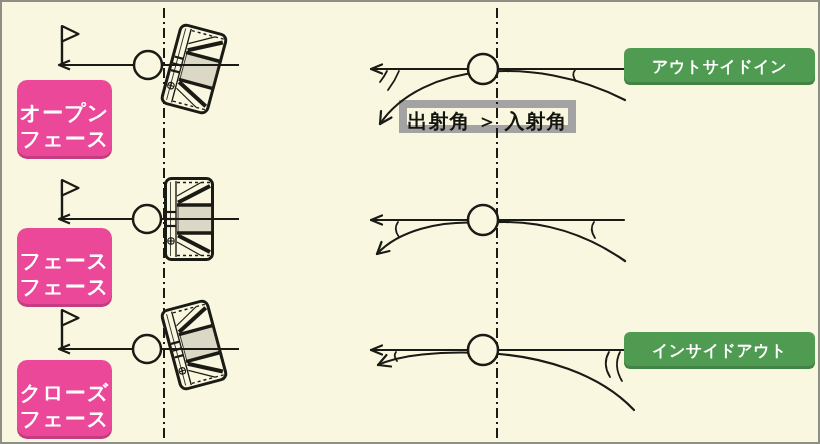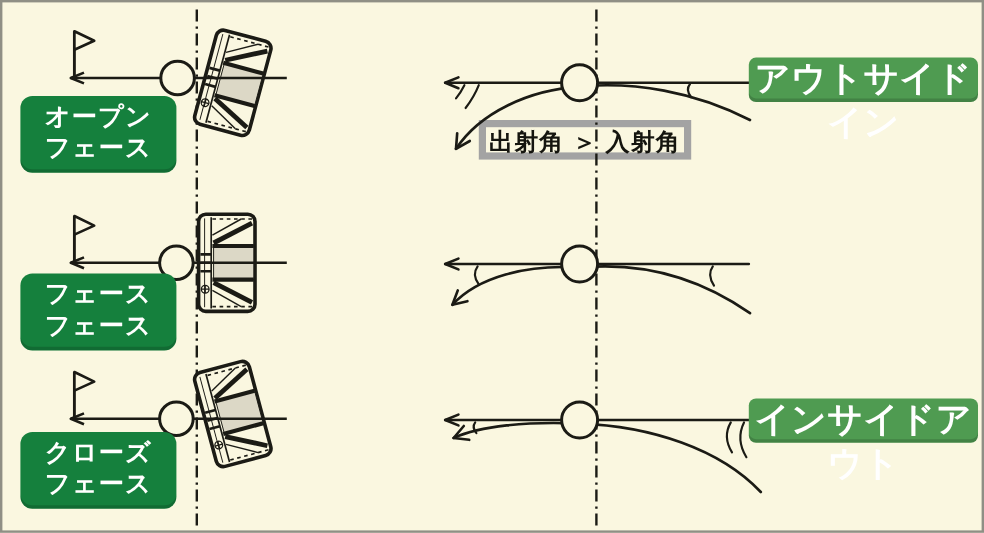--- a/index.html
+++ b/index.html
@@ -7,44 +7,44 @@
     position:relative;
     width:820px;height:444px;
     background:#faf7e0;
     border:2px solid #8f8f85;
     box-sizing:border-box;
     overflow:hidden;
     font-family:"Liberation Sans","DejaVu Sans",sans-serif;
   }
   .stage svg{position:absolute;left:0;top:0;z-index:2;pointer-events:none;}
   .face-label{
-    position:absolute;left:15px;width:130px;z-index:3;
-    background:#15803d;color:#ffffff;border-radius:10px;
+    position:absolute;left:15px;width:95px;z-index:3;
+    background:#ec4899;color:#ffffff;border-radius:10px;
     text-align:center;font-weight:bold;font-size:21px;line-height:26px;
-    padding:5px 0 7px 0;
+    padding:20px 0 7px 0;
     box-shadow:inset 0 -3px 0 rgba(0,0,0,0.16);
     letter-spacing:1px;
   }
   .face-label span{display:block;}
   .face-row-0{top:78px;}
   .face-row-1{top:226px;}
   .face-row-2{top:358px;}
   .path-label{
     position:absolute;left:622px;width:191px;height:37px;z-index:3;
     background:#4f9b51;color:#ffffff;border-radius:6px;
-    text-align:center;font-weight:bold;font-size:29px;line-height:37px;
+    text-align:center;font-weight:bold;font-size:16px;line-height:37px;
     box-shadow:inset 0 -3px 0 rgba(0,0,0,0.16);
     letter-spacing:0.5px;
   }
   .path-row-0{top:46px;}
   .path-row-1{top:196px;}
   .path-row-2{top:330px;font-family:Liberation Serif, serif;}
   .formula-box{
     position:absolute;left:397px;width:177px;height:33px;z-index:1;
-    border:6px solid #a3a3a3;box-sizing:border-box;
+    border:8px solid #a3a3a3;box-sizing:border-box;
     text-align:center;font-weight:bold;font-size:20px;line-height:27px;
     color:#15150f;letter-spacing:1px;background:transparent;
   }
   .formula-row-0{top:98px;}
   .formula-row-1{top:245px;}
   .formula-row-2{top:388px;}
 </style>
 </head>
 <body>
 

